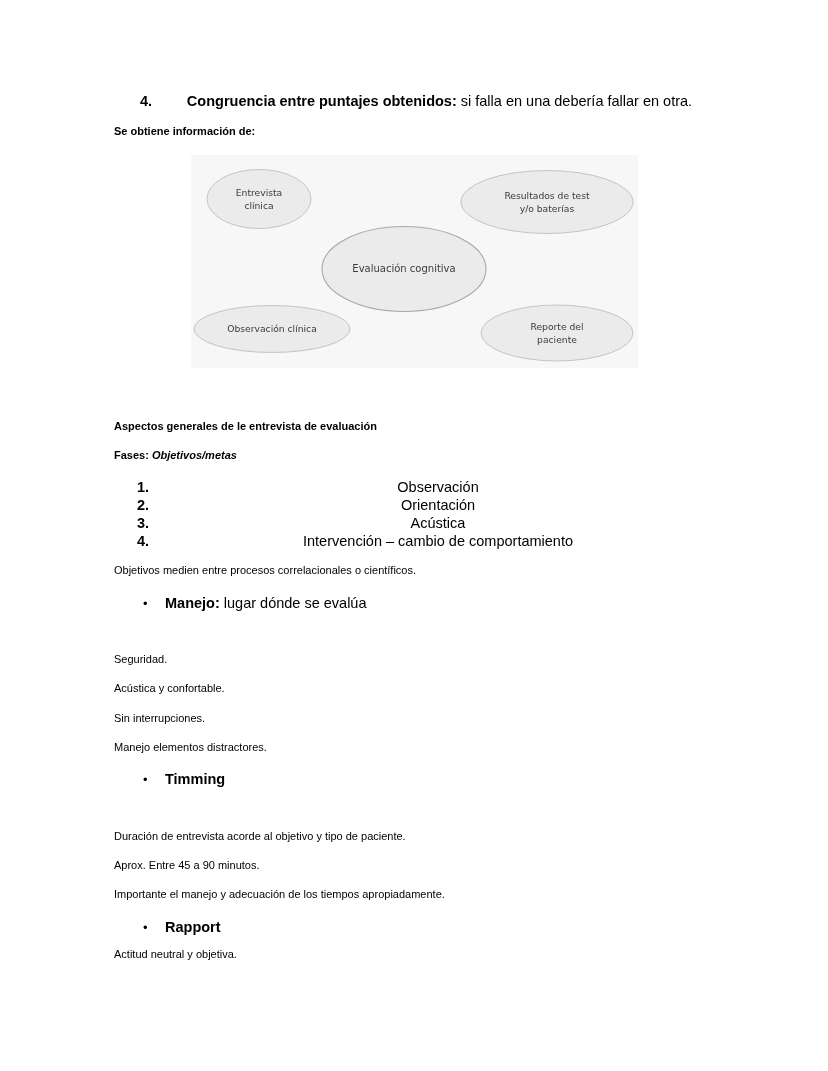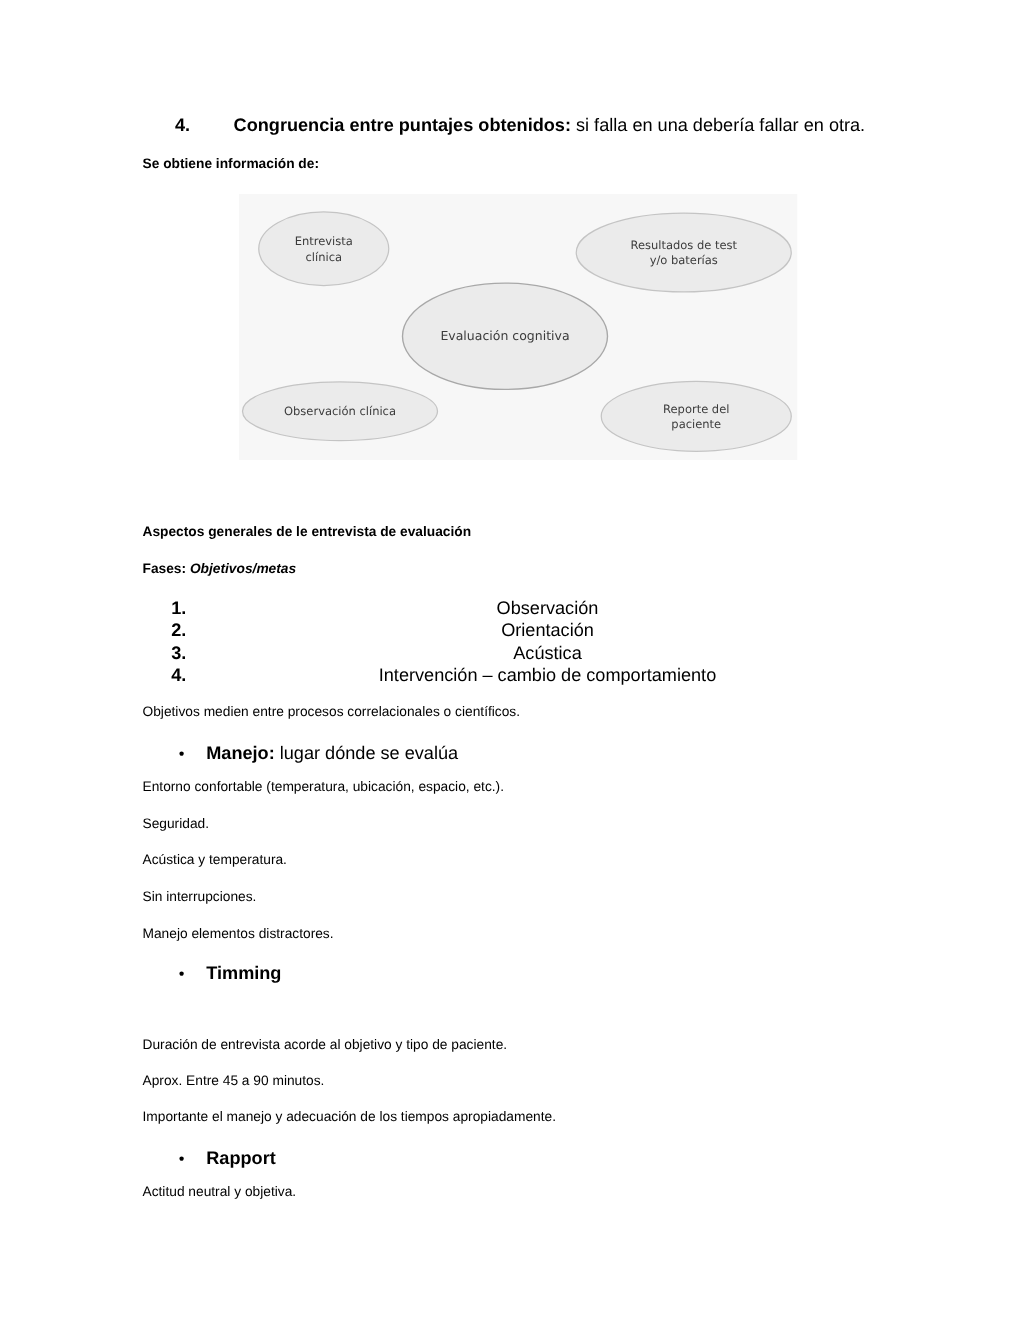--- a/index.html
+++ b/index.html
@@ -186,28 +186,25 @@
     <div class="para">Objetivos medien entre procesos correlacionales o científicos.</div>
   </div>
 
   <div class="content" style="top:594px;">
     <div class="bullet-item">
       <span class="dot">•</span>
       <span class="body"><span class="bold">Manejo:</span><span> lugar dónde se evalúa</span></span>
     </div>
   </div>
 
-  <div class="content" style="top:624px;">
-    <div class="para">Entorno confortable (temperatura, ubicación, espacio, etc.).</div>
-  </div>
   <div class="content" style="top:653px;">
     <div class="para">Seguridad.</div>
   </div>
   <div class="content" style="top:682px;">
-    <div class="para">Acústica y temperatura.</div>
+    <div class="para">Acústica y confortable.</div>
   </div>
   <div class="content" style="top:712px;">
     <div class="para">Sin interrupciones.</div>
   </div>
   <div class="content" style="top:741px;">
     <div class="para">Manejo elementos distractores.</div>
   </div>
 
   <div class="content" style="top:770px;">
     <div class="bullet-item">

